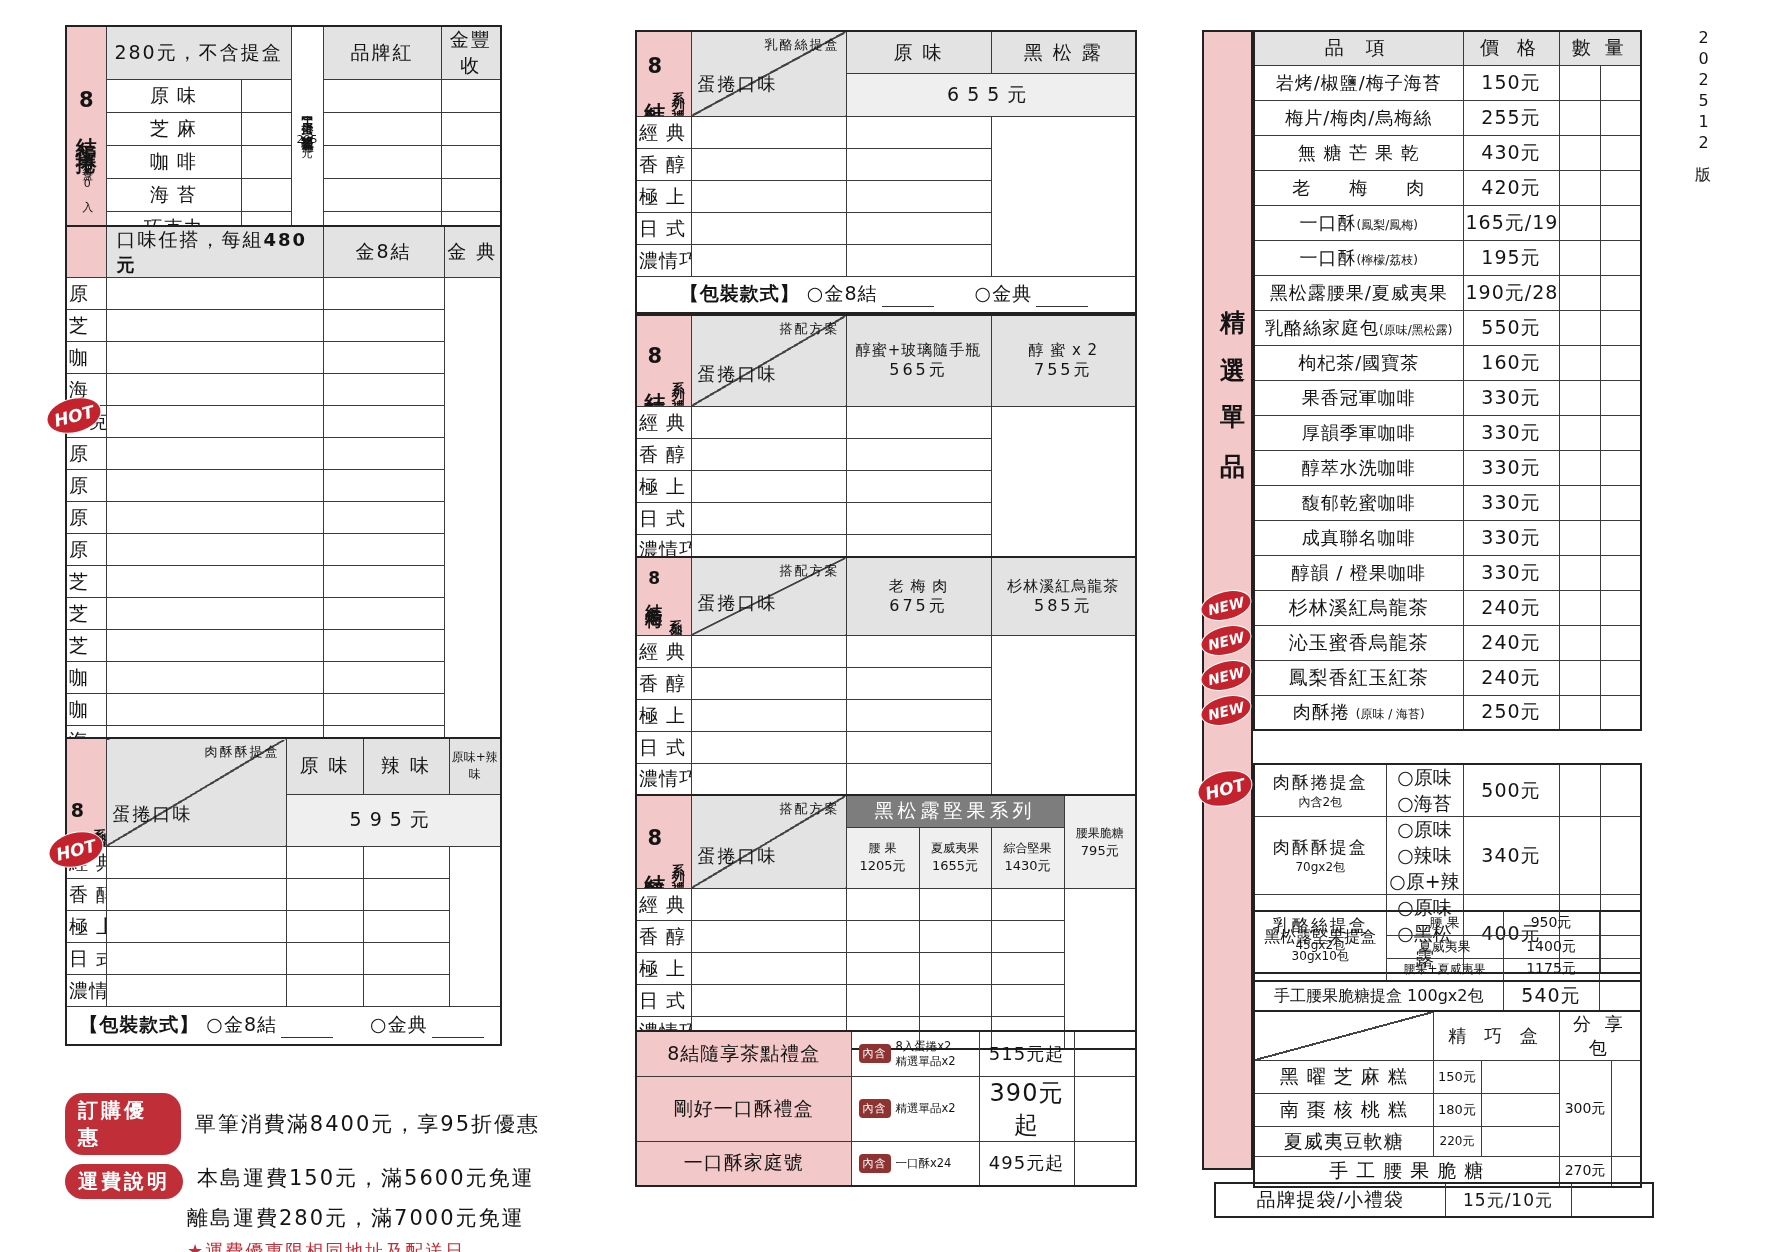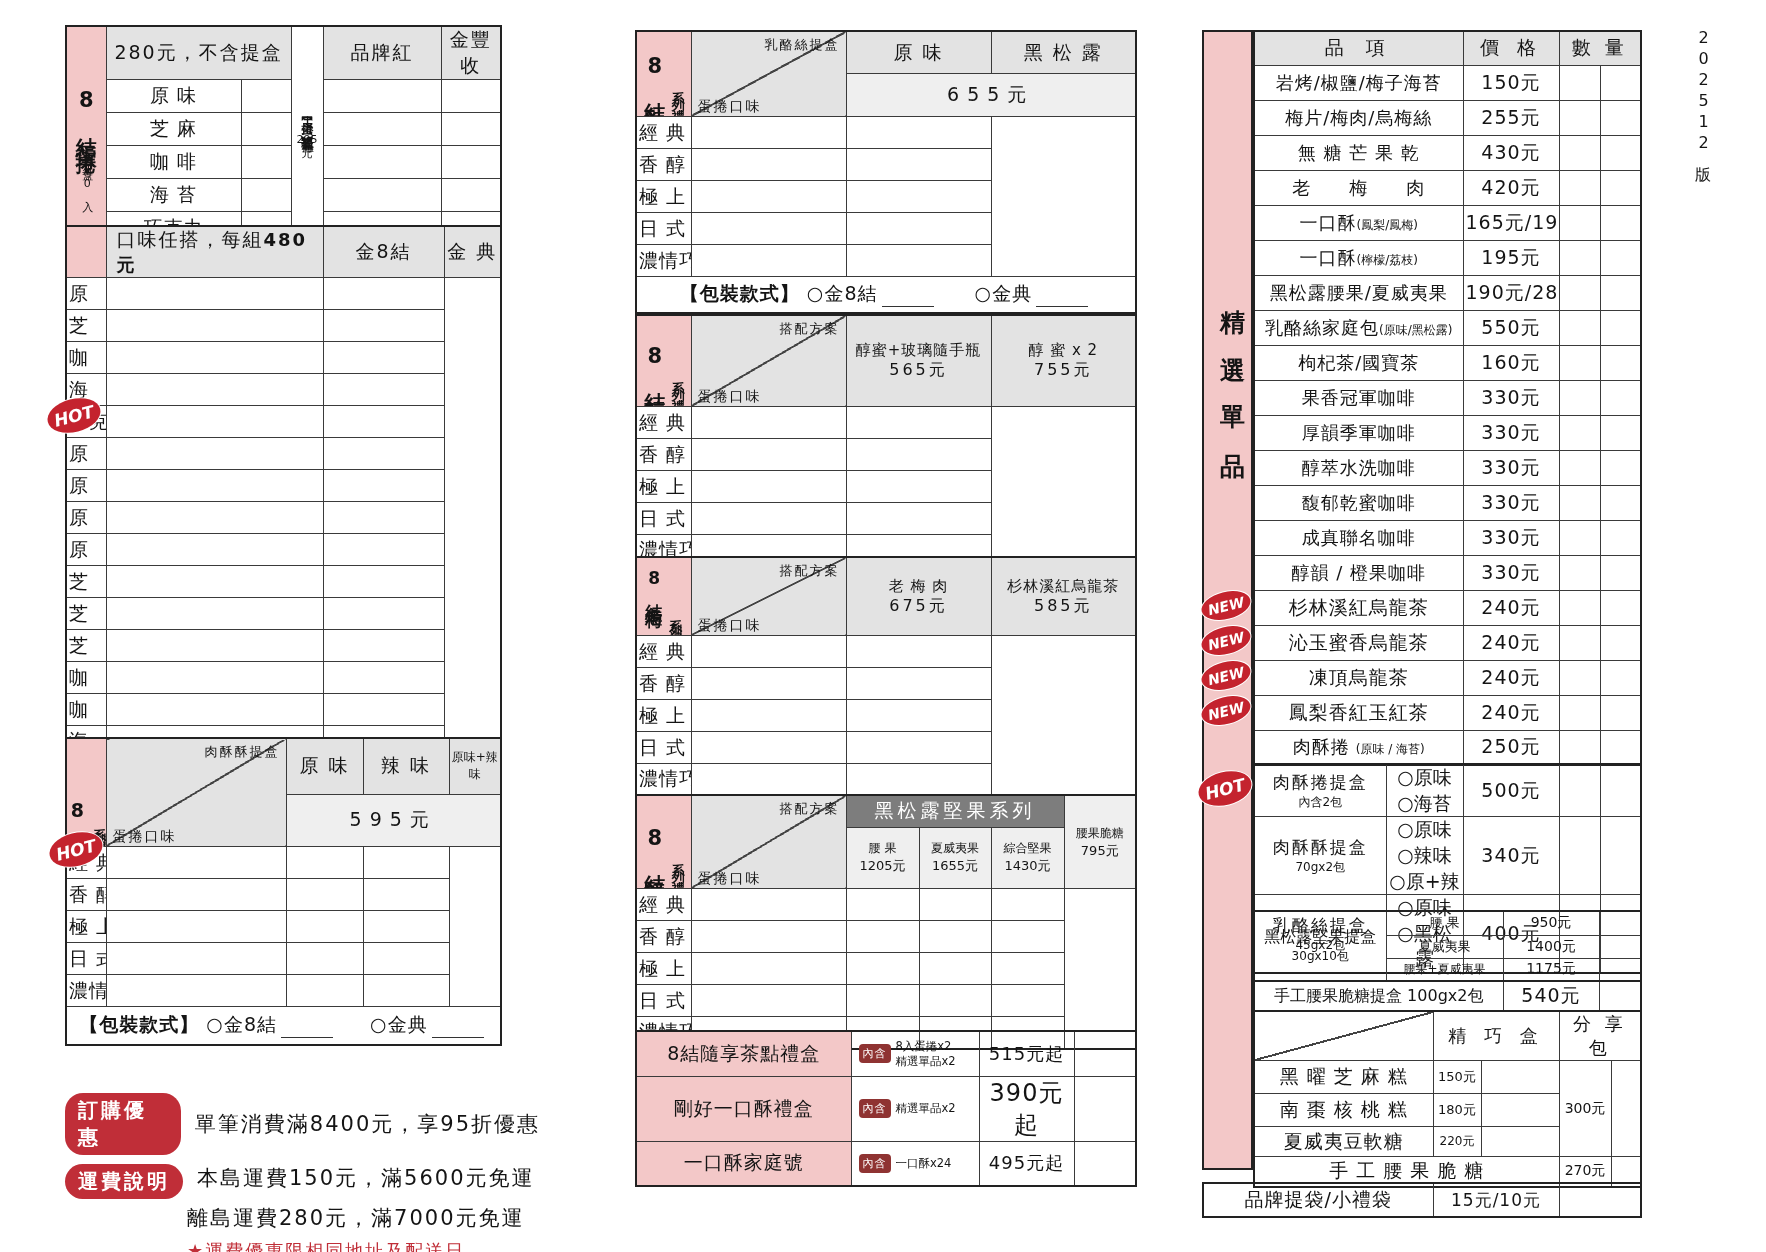--- a/index.html
+++ b/index.html
@@ -15,21 +15,21 @@
   .dark{background:#7d7d7d;color:#fff;font-size:13px;letter-spacing:4px}
   .vt{writing-mode:vertical-rl;text-orientation:upright}
   .rel{position:relative}
   .sidewrap{display:flex;flex-direction:row;align-items:flex-start;justify-content:center;height:100%;padding-top:14px}
   .side-big{font-size:21px;font-weight:bold;letter-spacing:7px}
   .side-sm{font-size:13px;font-weight:bold;letter-spacing:9px;margin-top:26px}
   .side-note{font-size:11px;letter-spacing:2px}
   .diag{position:relative;background:#e3e3e3;background-image:linear-gradient(to bottom right,transparent calc(50% - 1px),#444 calc(50% - 1px),#444 calc(50% + 1px),transparent calc(50% + 1px))}
   .diagw{position:relative;background-image:linear-gradient(to bottom right,transparent calc(50% - 1px),#444 calc(50% - 1px),#444 calc(50% + 1px),transparent calc(50% + 1px))}
   .diag .tr{position:absolute;top:4px;right:6px;font-size:13px;letter-spacing:2px;font-weight:500}
-  .diag .bl{position:absolute;bottom:0;left:6px;font-size:14px;letter-spacing:2px}
+  .diag .bl{position:absolute;bottom:20px;left:6px;font-size:18px;letter-spacing:2px}
   .badge{position:absolute;background:#c4232e;color:#fff;border-radius:50%;display:flex;align-items:center;justify-content:center;font-weight:bold;font-style:italic;transform:rotate(-14deg);z-index:6;box-shadow:0 0 0 1px #fff}
   .hotb{width:54px;height:33px;font-size:17px}
   .newb{width:50px;height:27px;font-size:14px}
   .pill{display:inline-block;background:#c02e38;color:#fff;border-radius:18px;padding:4px 13px;font-weight:bold;font-size:20px;letter-spacing:3px}
   .tag{display:inline-block;background:#8f3332;color:#fff;border-radius:4px;font-size:11px;padding:2px 4px;letter-spacing:1px;flex:none}
   .blankline{display:inline-block;width:52px;border-bottom:1.5px solid #333;height:15px;vertical-align:bottom;margin:0 4px}
   .spread{font-size:20px;letter-spacing:8px}
   .price{font-size:16px;letter-spacing:1px;white-space:nowrap}
   .lbl{font-size:18px;letter-spacing:1px;white-space:nowrap}
   .sm{font-size:12px}
@@ -798,26 +798,20 @@
             <td></td>
           </tr>
 
           <tr style="height:35px">
             <td class="lbl">沁玉蜜香烏龍茶</td>
             <td class="price">240元</td>
             <td></td>
             <td></td>
           </tr>
 
-          <tr style="height:35px">
-            <td class="lbl">凍頂烏龍茶</td>
-            <td class="price">240元</td>
-            <td></td>
-            <td></td>
-          </tr>
 
           <tr style="height:35px">
             <td class="lbl">鳳梨香紅玉紅茶</td>
             <td class="price">240元</td>
             <td></td>
             <td></td>
           </tr>
 
       </tbody>
       <tbody>
@@ -957,21 +951,21 @@
           <td></td>
         </tr>
         <tr style="height:30px">
           <td class="lbl" colspan="3">手 工 腰 果 脆 糖</td>
           <td style="font-size:14px">270元</td>
           <td></td>
         </tr>
       </tbody>
     </table>
 
-    <table class="t p" style="left:0;top:1152px;width:438px">
+    <table class="t p" style="left:12px;top:1152px;width:438px">
       <colgroup>
           <col style="width:230px">
           <col style="width:126px">
           <col style="width:82px">
         </colgroup>
       <tbody>
         <tr style="height:34px">
           <td class="lbl">品牌提袋/小禮袋</td>
           <td class="price" style="font-size:17px">15元/10元</td>
           <td></td>

